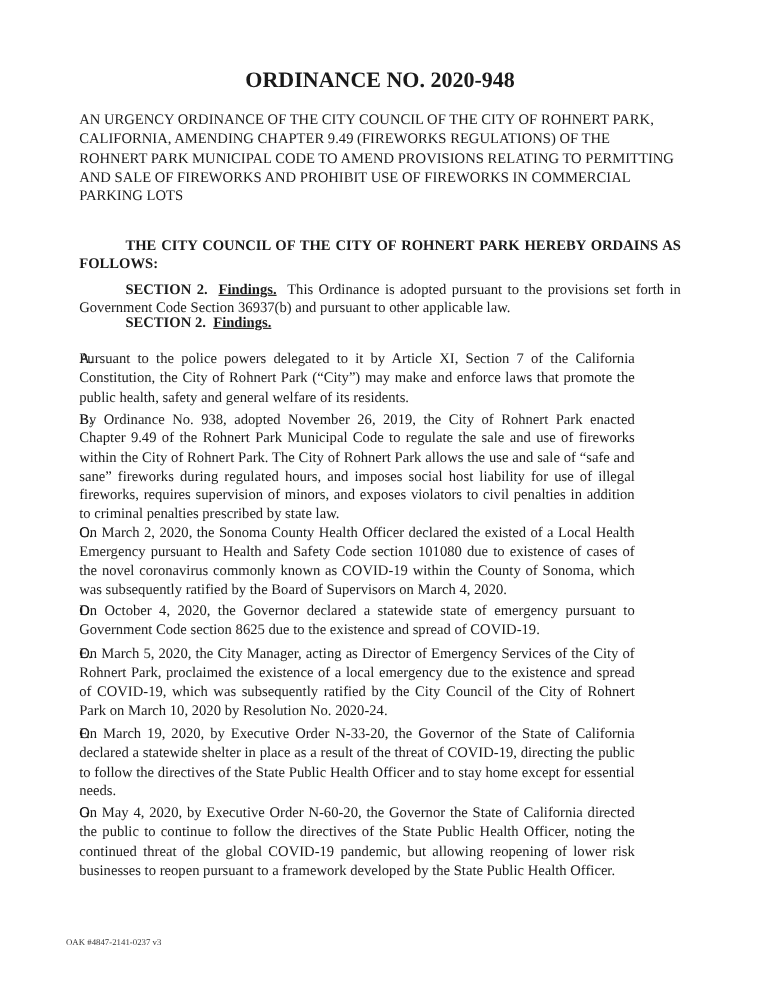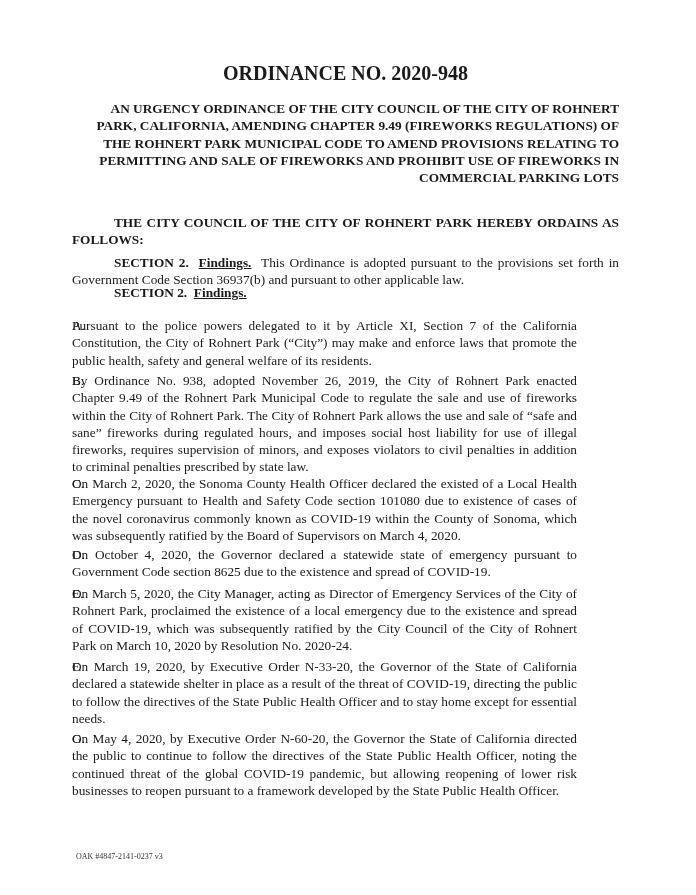--- a/index.html
+++ b/index.html
@@ -6,42 +6,42 @@
   body {
     width: 696px; height: 895px; position: relative; overflow: hidden;
     font-family: "Liberation Serif", serif; color: #1a1a1a;
   }
   .page { position: absolute; left: 72px; top: 0; width: 547px; }
   .title {
     position: absolute; top: 62px; left: 0; width: 547px; text-align: center;
     font-weight: bold; font-size: 20px;
   }
   .subtitle {
-    position: absolute; top: 100px; left: 0; width: 547px; text-align: right;
-    font-weight: bold; font-size: 13.3px; line-height: 17.3px;
+    position: absolute; top: 100px; left: 0; width: 547px; text-align: left;
+    font-weight: normal; font-size: 13.3px; line-height: 17.3px;
   }
   .ordains {
     position: absolute; top: 214px; left: 0; width: 547px;
     font-weight: bold; font-size: 13.3px; line-height: 17px; text-align: justify;
     text-indent: 42px;
   }
   .para {
     position: absolute; left: 0; width: 547px;
     font-size: 13.3px; line-height: 17px; text-align: justify; text-indent: 42px;
   }
   .b { font-weight: bold; }
   .u { font-weight: bold; text-decoration: underline; }
   .item {
     position: absolute; left: 0; width: 547px;
     font-size: 13.3px; line-height: 17.3px;
   }
   .item .letter { position: absolute; left: 0; top: 0; }
   .item .text { text-align: justify; width: 505px; }
   .footer {
-    position: absolute; left: 76px; top: 852px; font-size: 8px; color: #333;
+    position: absolute; left: 60px; top: 852px; font-size: 8px; color: #333;
   }
 </style>
 </head>
 <body>
 
 <div class="page">
   <div class="title">ORDINANCE NO. 2020-948</div>
   <div class="subtitle">AN URGENCY ORDINANCE OF THE CITY COUNCIL OF THE CITY OF ROHNERT PARK, CALIFORNIA, AMENDING CHAPTER 9.49 (FIREWORKS REGULATIONS) OF THE ROHNERT PARK MUNICIPAL CODE TO AMEND PROVISIONS RELATING TO PERMITTING AND SALE OF FIREWORKS AND PROHIBIT USE OF FIREWORKS IN COMMERCIAL PARKING LOTS</div>
   <div class="ordains">THE CITY COUNCIL OF THE CITY OF ROHNERT PARK HEREBY ORDAINS AS FOLLOWS:</div>
 

